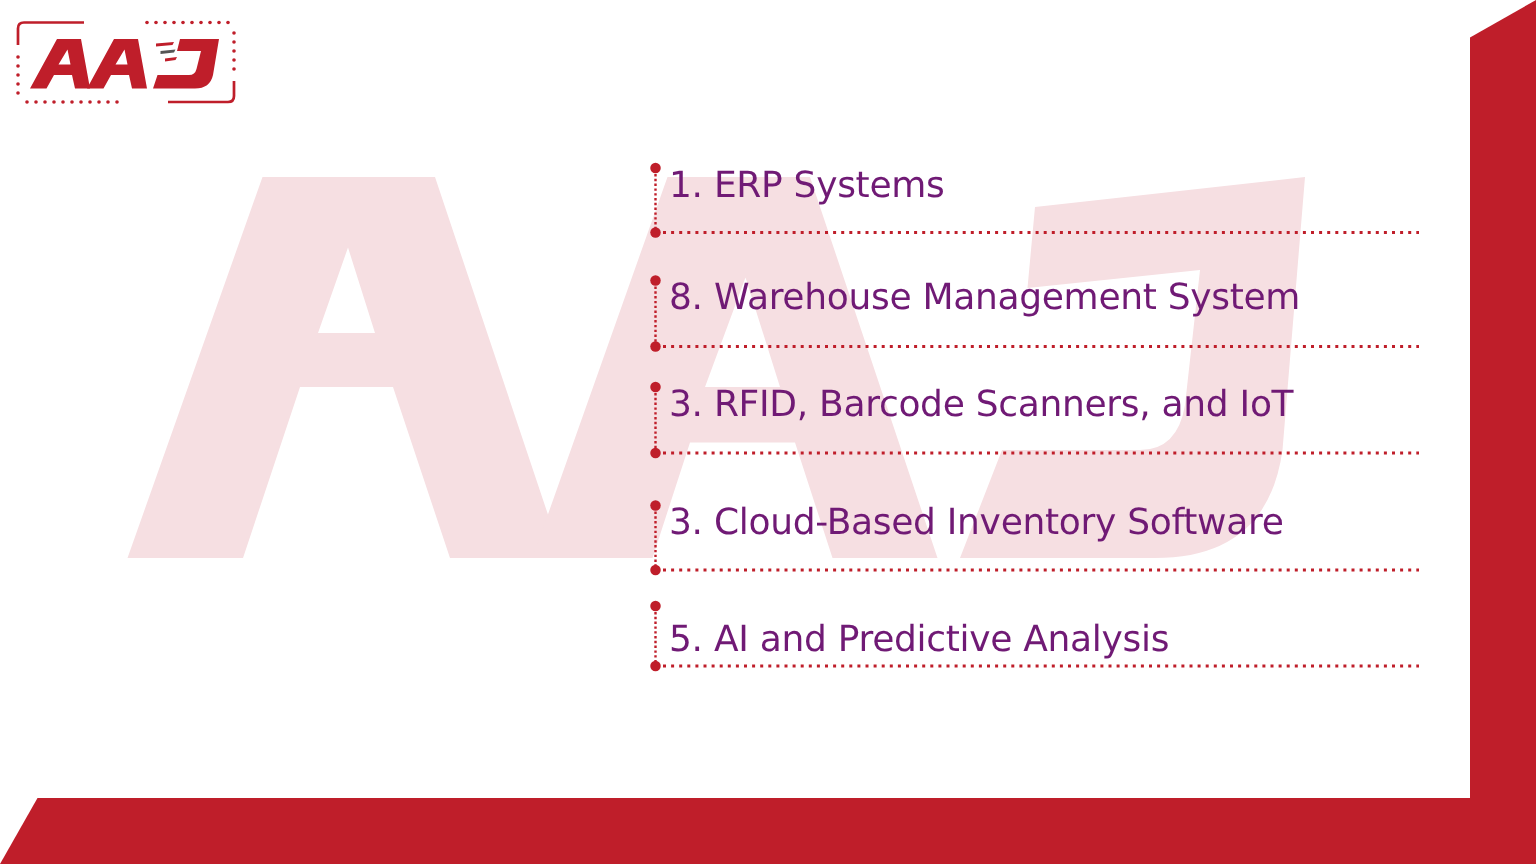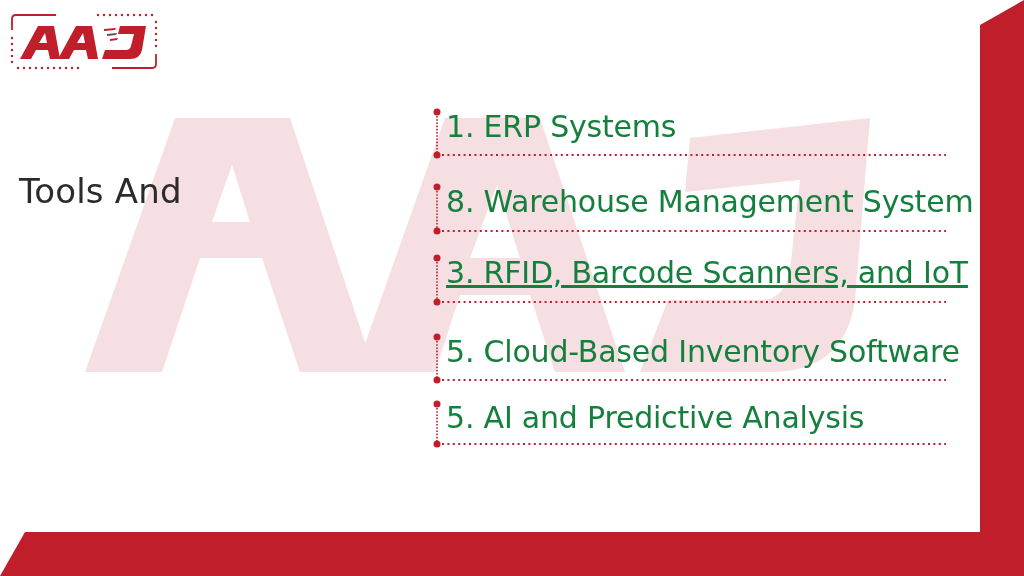--- a/index.html
+++ b/index.html
@@ -26,21 +26,21 @@
     color: #2b2b2b; margin: 0; letter-spacing: 0.2px;
     font-family: "DejaVu Sans", sans-serif;
   }
   .title span { display: block; white-space: nowrap; }
 
   
   .list { position: absolute; left: 0; top: 0; }
   .item { position: absolute; left: 432px; width: 520px; }
   .item .label {
     position: absolute; left: 14px; white-space: nowrap;
-    font-size: 30px; font-weight: 500; color: #15803d;
+    font-size: 24px; font-weight: 500; color: #701a75;
     font-family: "DejaVu Sans", sans-serif; letter-spacing: -0.2px;
   }
   .marker-svg { position: absolute; left: 0; top: 0; overflow: visible; }
 </style>
 </head>
 <body>
 
 <div class="slide">
 
   <svg class="watermark" viewBox="0 0 1024 576">
@@ -107,21 +107,20 @@
 
       <path d="M112,14 L138,14 L134,38 Q132,47 122,47 L94,47 L97,38 L118,38 Q122,38 123,34 L126,22 L110,22 Z"></path>
 
       <path d="M96,17 L108,16 L107,18 L96,19 Z"></path>
       <path d="M99,22 L109,21 L108,23 L99,24 Z" fill="#555"></path>
       <path d="M102,27 L110,26 L109,28 L102,29 Z"></path>
     </g>
   </svg>
 
   <h1 class="title">
-    <span>Tools And</span>
   </h1>
 
   <div class="list">
 
     <div class="item" style="top:108px;">
       <svg class="marker-svg" width="520" height="52">
         <circle cx="5" cy="4" r="3.5" fill="#bf1e2a"></circle>
         <line x1="5" y1="8" x2="5" y2="44" stroke="#bf1e2a" stroke-width="1.6" stroke-dasharray="1.6 1.6"></line>
         <circle cx="5" cy="47" r="3.5" fill="#bf1e2a"></circle>
         <line x1="10" y1="47" x2="514" y2="47" stroke="#bf1e2a" stroke-width="2" stroke-dasharray="2 3.4"></line>
@@ -139,37 +138,37 @@
       <span class="label" style="top:1px;">8. Warehouse Management System</span>
     </div>
 
     <div class="item" style="top:254px;">
       <svg class="marker-svg" width="520" height="52">
         <circle cx="5" cy="4" r="3.5" fill="#bf1e2a"></circle>
         <line x1="5" y1="8" x2="5" y2="45" stroke="#bf1e2a" stroke-width="1.6" stroke-dasharray="1.6 1.6"></line>
         <circle cx="5" cy="48" r="3.5" fill="#bf1e2a"></circle>
         <line x1="10" y1="48" x2="514" y2="48" stroke="#bf1e2a" stroke-width="2" stroke-dasharray="2 3.4"></line>
       </svg>
-      <span class="label" style="top:1px;text-decoration:underline;">3. RFID, Barcode Scanners, and IoT</span>
+      <span class="label" style="top:1px;">3. RFID, Barcode Scanners, and IoT</span>
     </div>
 
     <div class="item" style="top:333px;">
       <svg class="marker-svg" width="520" height="52">
         <circle cx="5" cy="4" r="3.5" fill="#bf1e2a"></circle>
         <line x1="5" y1="8" x2="5" y2="44" stroke="#bf1e2a" stroke-width="1.6" stroke-dasharray="1.6 1.6"></line>
         <circle cx="5" cy="47" r="3.5" fill="#bf1e2a"></circle>
         <line x1="10" y1="47" x2="514" y2="47" stroke="#bf1e2a" stroke-width="2" stroke-dasharray="2 3.4"></line>
       </svg>
-      <span class="label" style="top:1px;">5. Cloud-Based Inventory Software</span>
+      <span class="label" style="top:1px;">3. Cloud-Based Inventory Software</span>
     </div>
 
     <div class="item" style="top:400px;">
       <svg class="marker-svg" width="520" height="52">
         <circle cx="5" cy="4" r="3.5" fill="#bf1e2a"></circle>
         <line x1="5" y1="8" x2="5" y2="41" stroke="#bf1e2a" stroke-width="1.6" stroke-dasharray="1.6 1.6"></line>
         <circle cx="5" cy="44" r="3.5" fill="#bf1e2a"></circle>
         <line x1="10" y1="44" x2="514" y2="44" stroke="#bf1e2a" stroke-width="2" stroke-dasharray="2 3.4"></line>
       </svg>
-      <span class="label" style="top:0px;">5. AI and Predictive Analysis</span>
+      <span class="label" style="top:12px;">5. AI and Predictive Analysis</span>
     </div>
 
   </div>
 </div>
 
 </body></html>

